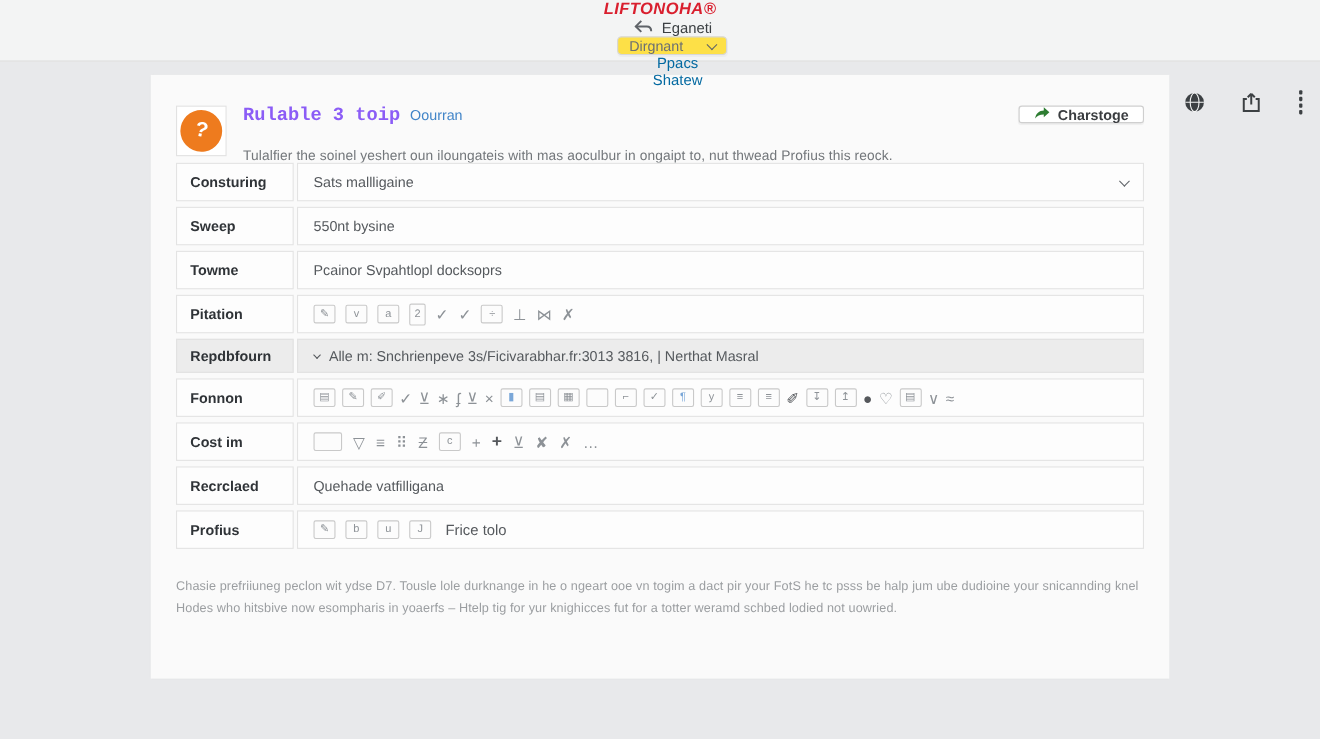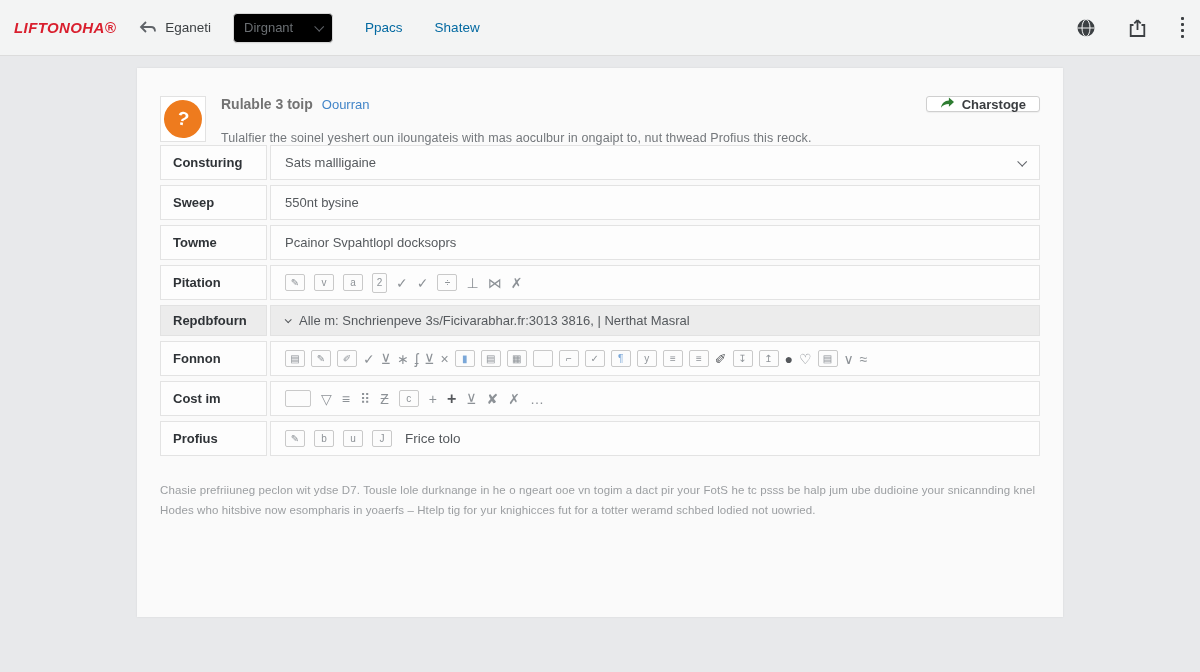--- a/index.html
+++ b/index.html
@@ -5,31 +5,31 @@
   * { margin:0; padding:0; box-sizing:border-box; }
   html,body { width:1200px; height:672px; overflow:hidden; }
   body {
     font-family:"Liberation Sans", sans-serif;
     background:#e8e9eb;
     color:#3c4043;
   }
   
   .topbar {
     height:56px; background:#f3f4f4; border-bottom:1px solid #dcdcdc;
-    display:flex; align-items:center; padding:0 14px;
+    display:flex; align-items:center; padding:0 14px;flex-direction:column;
   }
   .logo {
     color:#d91f2e; font-weight:800; font-size:15px; letter-spacing:.4px;
     font-style:italic; white-space:nowrap;
   }
   .nav-back { display:flex; align-items:center; margin-left:22px; cursor:pointer; }
   .nav-back svg { display:block; }
   .nav-label { font-size:13.5px; color:#3c4043; margin-left:7px; }
   .dropdown {
-    margin-left:22px; background:#000000; border:1px solid #d7d7d7; border-radius:4px;
+    margin-left:22px; background:#fde047; border:1px solid #d7d7d7; border-radius:4px;
     height:30px; min-width:100px; display:flex; align-items:center;
     padding:0 10px; cursor:pointer; box-shadow:0 1px 1px rgba(0,0,0,.03);
   }
   .dropdown .dd-text { font-size:13px; color:#6b6f73; margin-right:14px; }
   .navitem { font-size:13.5px; color:#0369a1; margin-left:32px; cursor:pointer; }
   .topbar-right { margin-left:auto; display:flex; align-items:center; gap:32px; }
   .tb-icon { cursor:pointer; display:flex; align-items:center; }
   .kebab { display:flex; flex-direction:column; gap:2.5px; padding:2px; }
   .kebab i { width:3.5px; height:3.5px; background:#3c4043; border-radius:1px; display:block; }
   
@@ -50,21 +50,21 @@
     display:flex; align-items:center; justify-content:center;
   }
   .avatar-circle {
     width:38px; height:38px; border-radius:50%; background:#ee7b1e;
     color:#fff; font-weight:bold; font-size:19px;
     display:flex; align-items:center; justify-content:center;
     transform:rotate(12deg);
   }
   .profile-text { margin-left:15px; }
   .ptitle-line { display:flex; align-items:baseline; gap:9px; }
-  .ptitle { font-size:14px; font-weight:bold; color:#737373; }
+  .ptitle { font-size:17px; font-weight:bold; color:#8b5cf6;font-family:Liberation Mono, monospace; }
   .plink { font-size:13px; color:#4285c8; cursor:pointer; }
   .psub { margin-top:19px; font-size:12.5px; color:#73777b; letter-spacing:.1px; }
   .action-btn {
     margin-left:auto; background:#fff; border:1px solid #cfcfcf; border-radius:3px;
     height:16px; padding:0 13px; display:flex; align-items:center; gap:7px;
     font-weight:bold; font-size:13px; color:#3a3d40; cursor:pointer;
     box-shadow:0 1px 1px rgba(0,0,0,.05);
   }
   
   .tbl { }
@@ -256,20 +256,26 @@
           <span class="icn boxed">c</span>
           <span class="icn">+</span>
           <span class="icn bold">+</span>
           <span class="icn">⊻</span>
           <span class="icn">✘</span>
           <span class="icn">✗</span>
           <span class="icn">…</span>
         </div>
     </div>
 
+    <div class="row">
+      <div class="cell lbl">Recrclaed</div>
+      <div class="cell val">
+        <span>Quehade vatfilligana</span>
+      </div>
+    </div>
 
     <div class="row">
       <div class="cell lbl">Profius</div>
       <div class="cell val icons gap9">
         <span class="icons gap9" style="display:contents;"><span class="icn boxed">✎</span><span class="icn boxed">b</span><span class="icn boxed">u</span><span class="icn boxed">J</span></span>
         <span class="icn-text">Frice tolo</span>
       </div>
     </div>
 
   </div>

